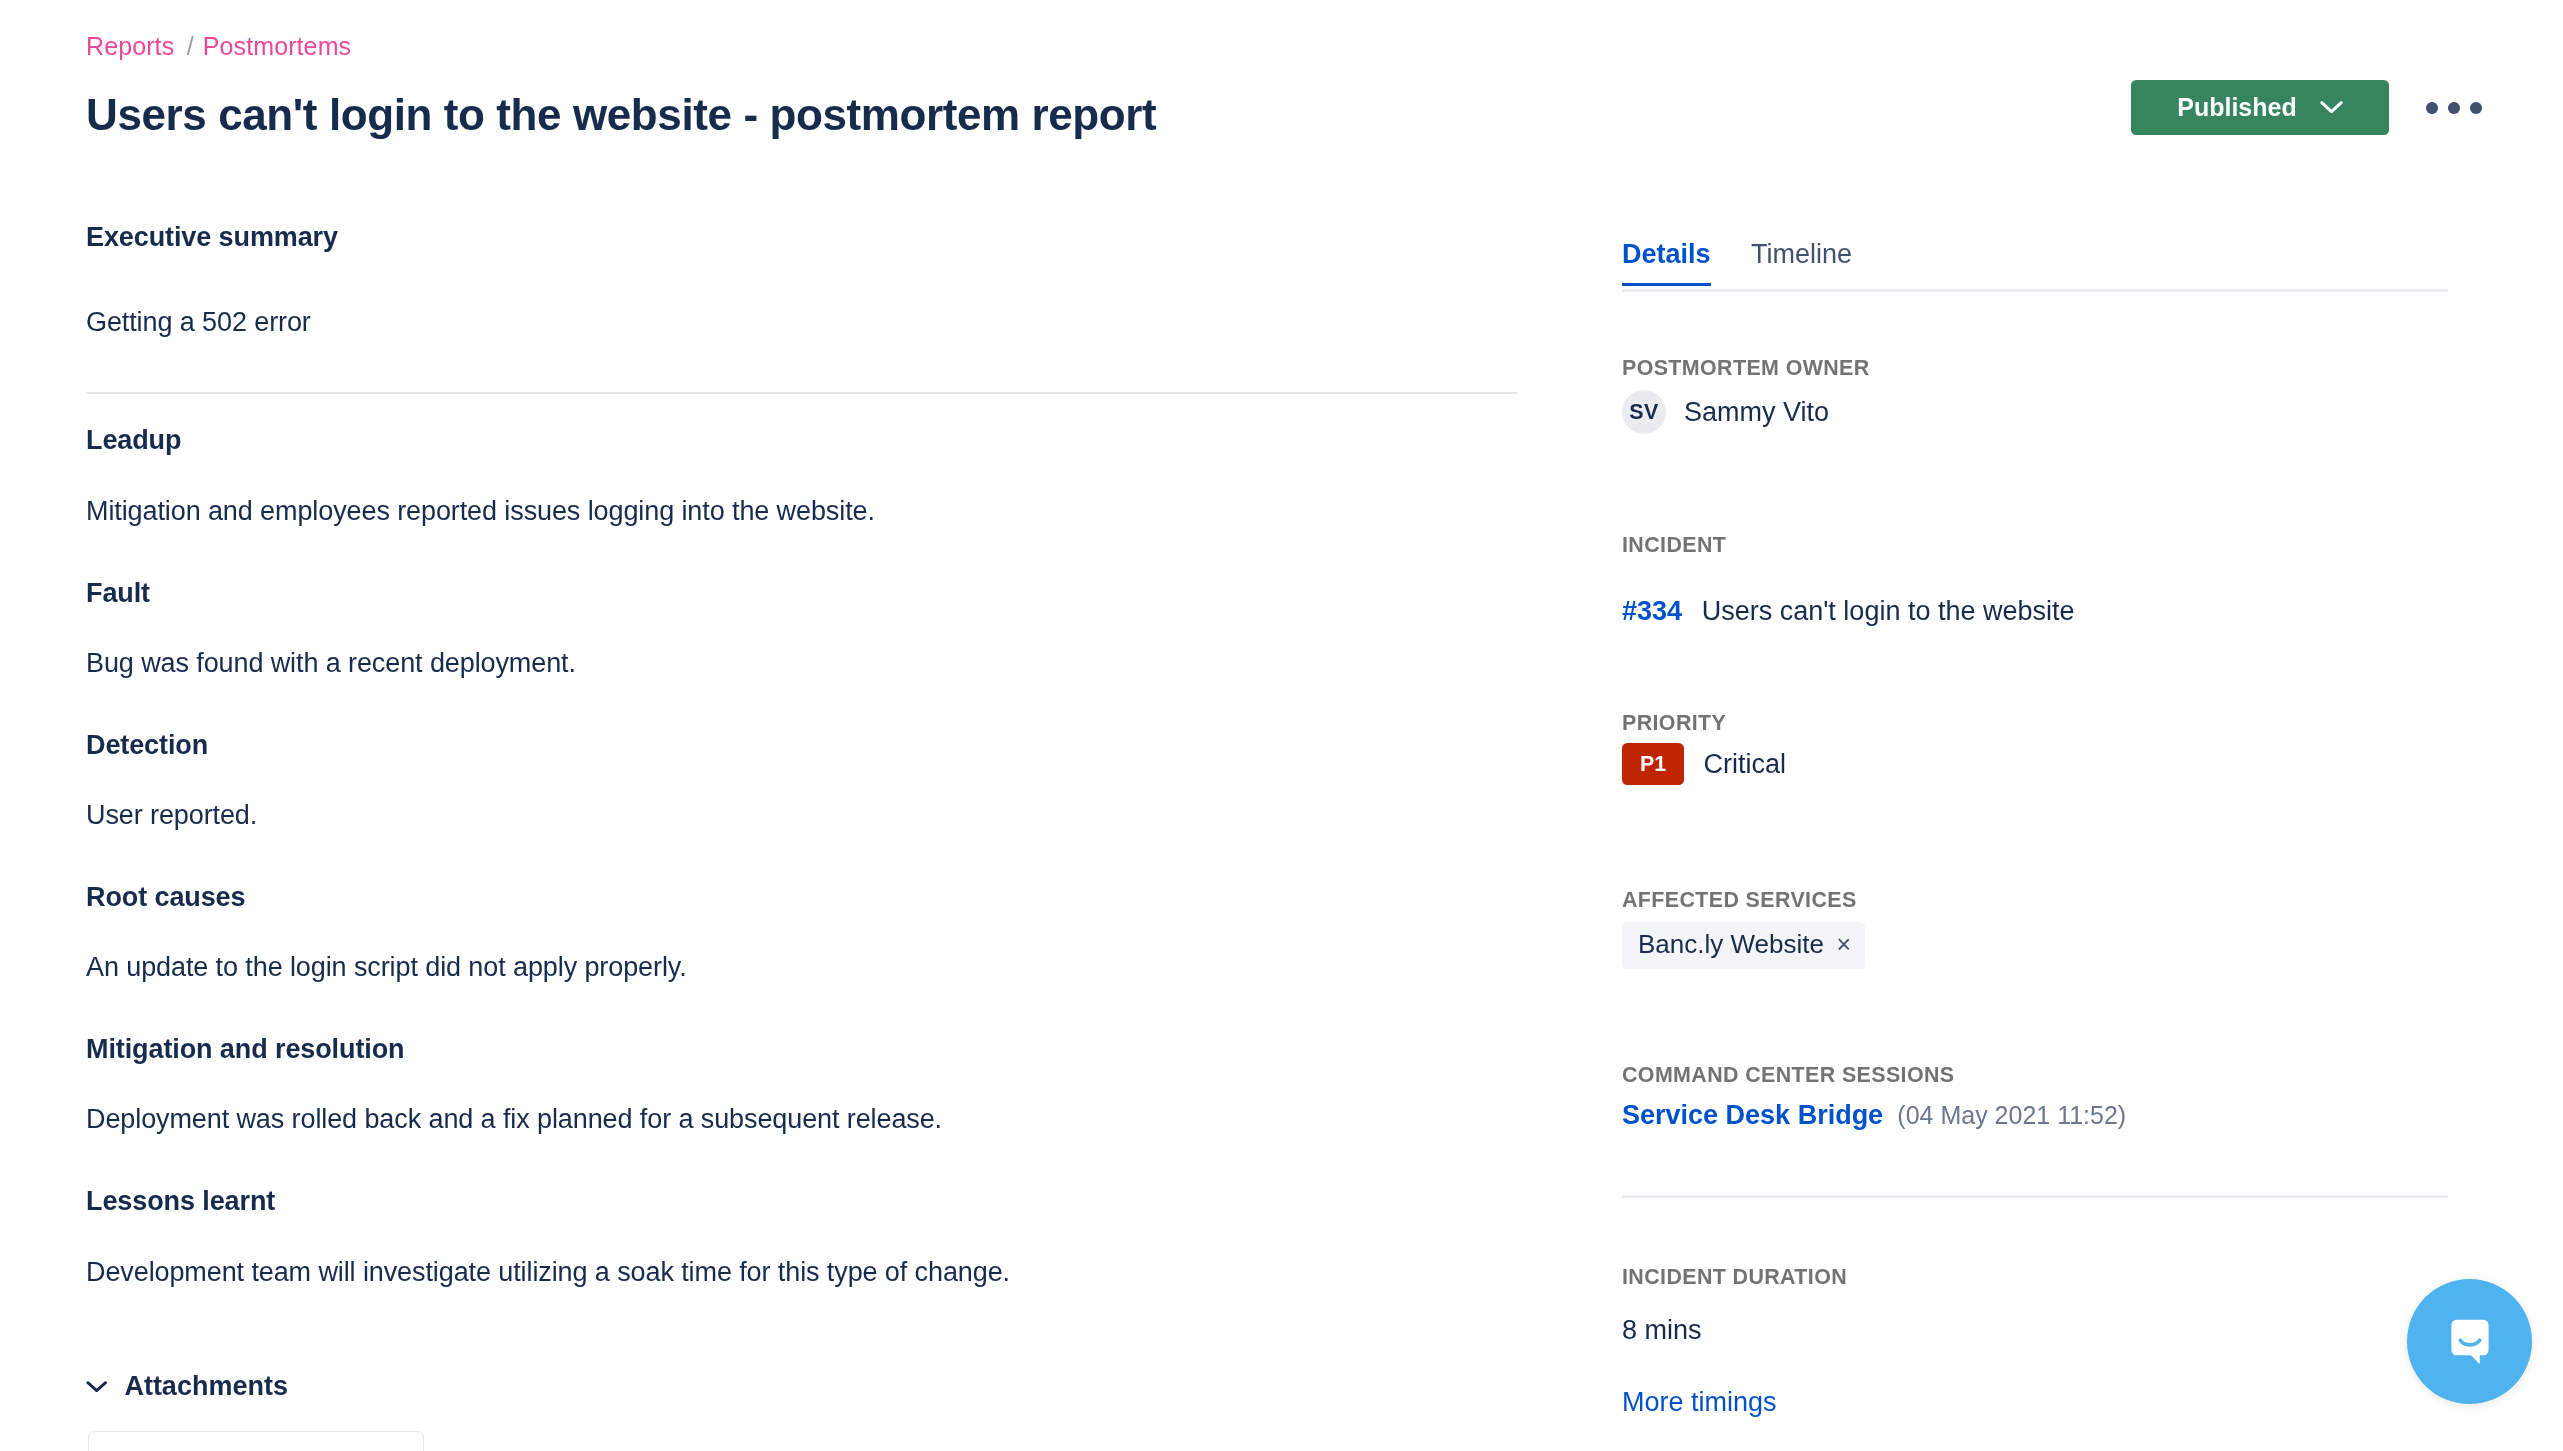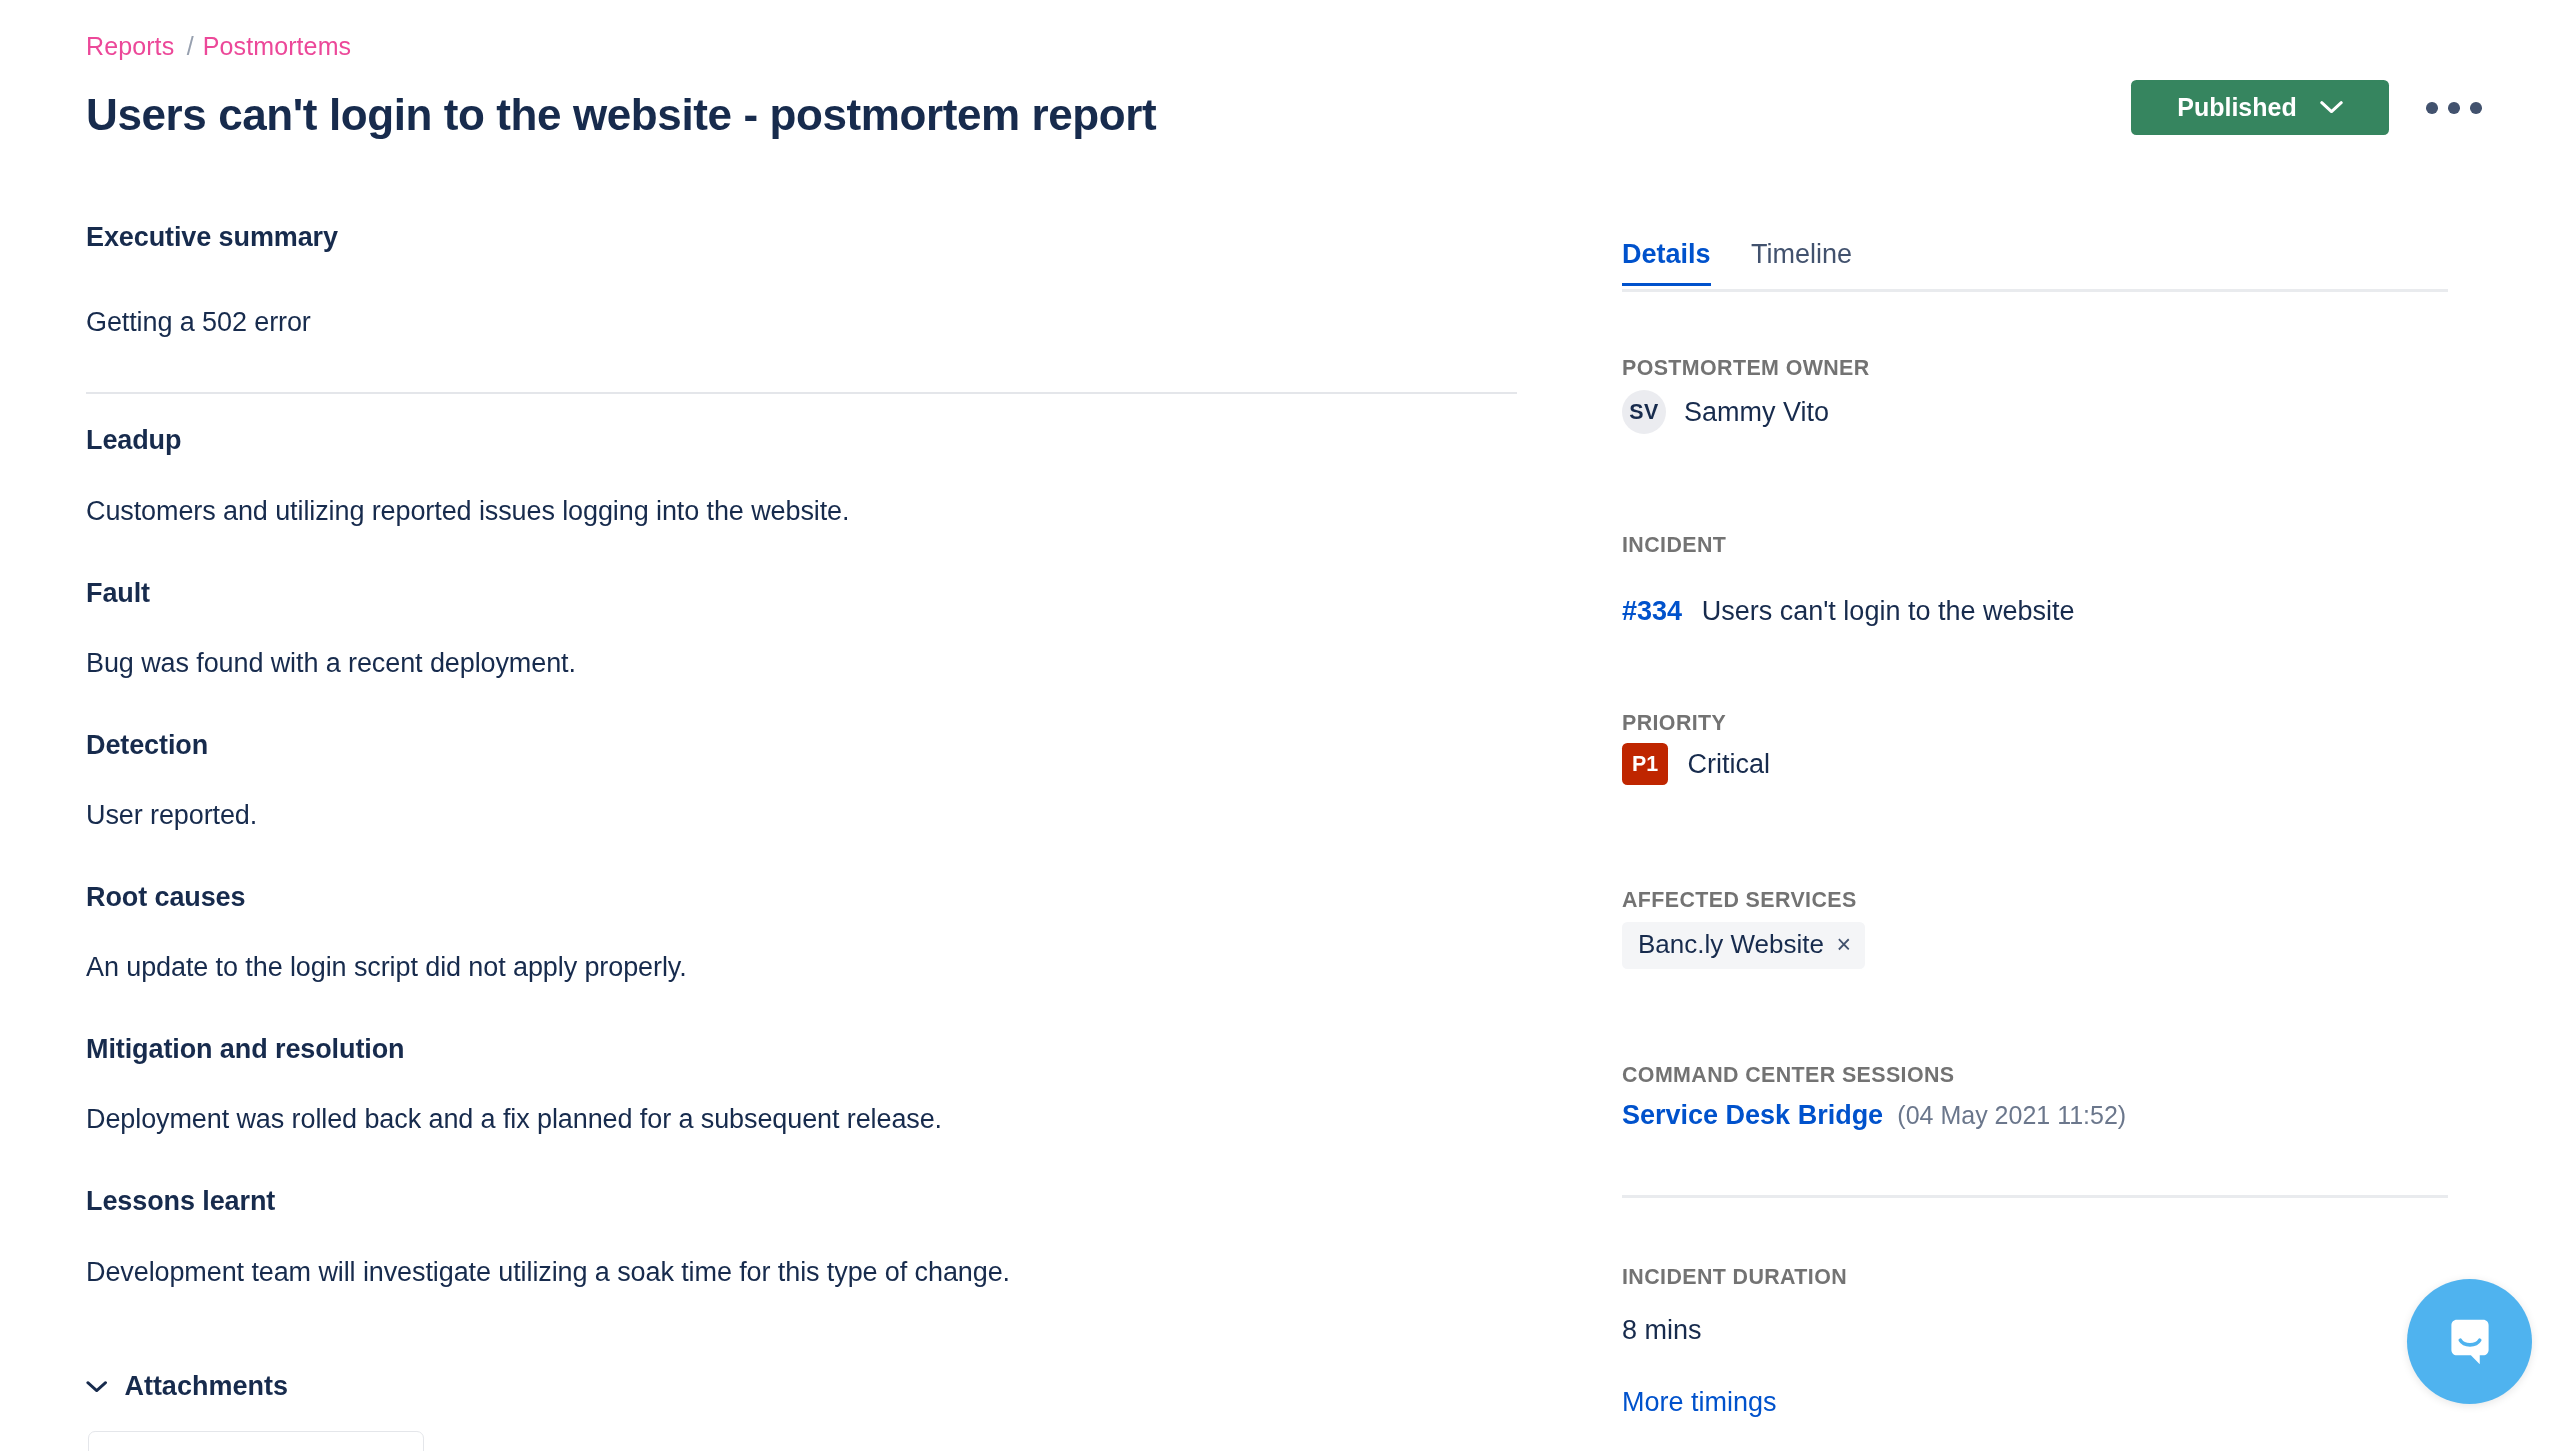--- a/index.html
+++ b/index.html
@@ -108,21 +108,21 @@
     display:flex; align-items:center; justify-content:center;
     font-size:21.4px; font-weight:600; color:#172b4d; letter-spacing:0.4px;
   }
 
   .incident-row { display:flex; align-items:baseline; gap:19.6px; }
   .incident-key { font-size:27px; color:#0052cc; font-weight:600; cursor:pointer; }
   .incident-sum { font-size:27px; color:#172b4d; }
 
   .prio-row { display:flex; align-items:center; gap:19.6px; }
   .prio-badge {
-    width:46px; height:42px; border-radius:5.3px; background:#bf2600;
+    width:62px; height:42px; border-radius:5.3px; background:#bf2600;
     display:flex; align-items:center; justify-content:center;
     color:#fff; font-size:21.4px; font-weight:700;
   }
 
   .chip {
     display:inline-flex; align-items:center; gap:12.5px;
     background:#f4f5f7; border-radius:5.3px;
     padding:7.1px 14.2px 9px 16px;
     font-size:26px; color:#172b4d; cursor:pointer;
   }
@@ -185,21 +185,21 @@
       <div class="sec-p">Getting a 502 error</div>
     </div>
     <div class="blk" style="left:86px; top:392px; width:1431px;">
       <div class="divider-left"></div>
     </div>
 
     <div class="blk" style="left:86px; top:425px;">
       <div class="sec-h">Leadup</div>
     </div>
     <div class="blk" style="left:86px; top:496px;">
-      <div class="sec-p">Customers and utilizing reported issues logging into the website.</div>
+      <div class="sec-p">Mitigation and employees reported issues logging into the website.</div>
     </div>
 
     <div class="blk" style="left:86px; top:578px;">
       <div class="sec-h">Fault</div>
     </div>
     <div class="blk" style="left:86px; top:648px;">
       <div class="sec-p">Bug was found with a recent deployment.</div>
     </div>
 
     <div class="blk" style="left:86px; top:730px;">

